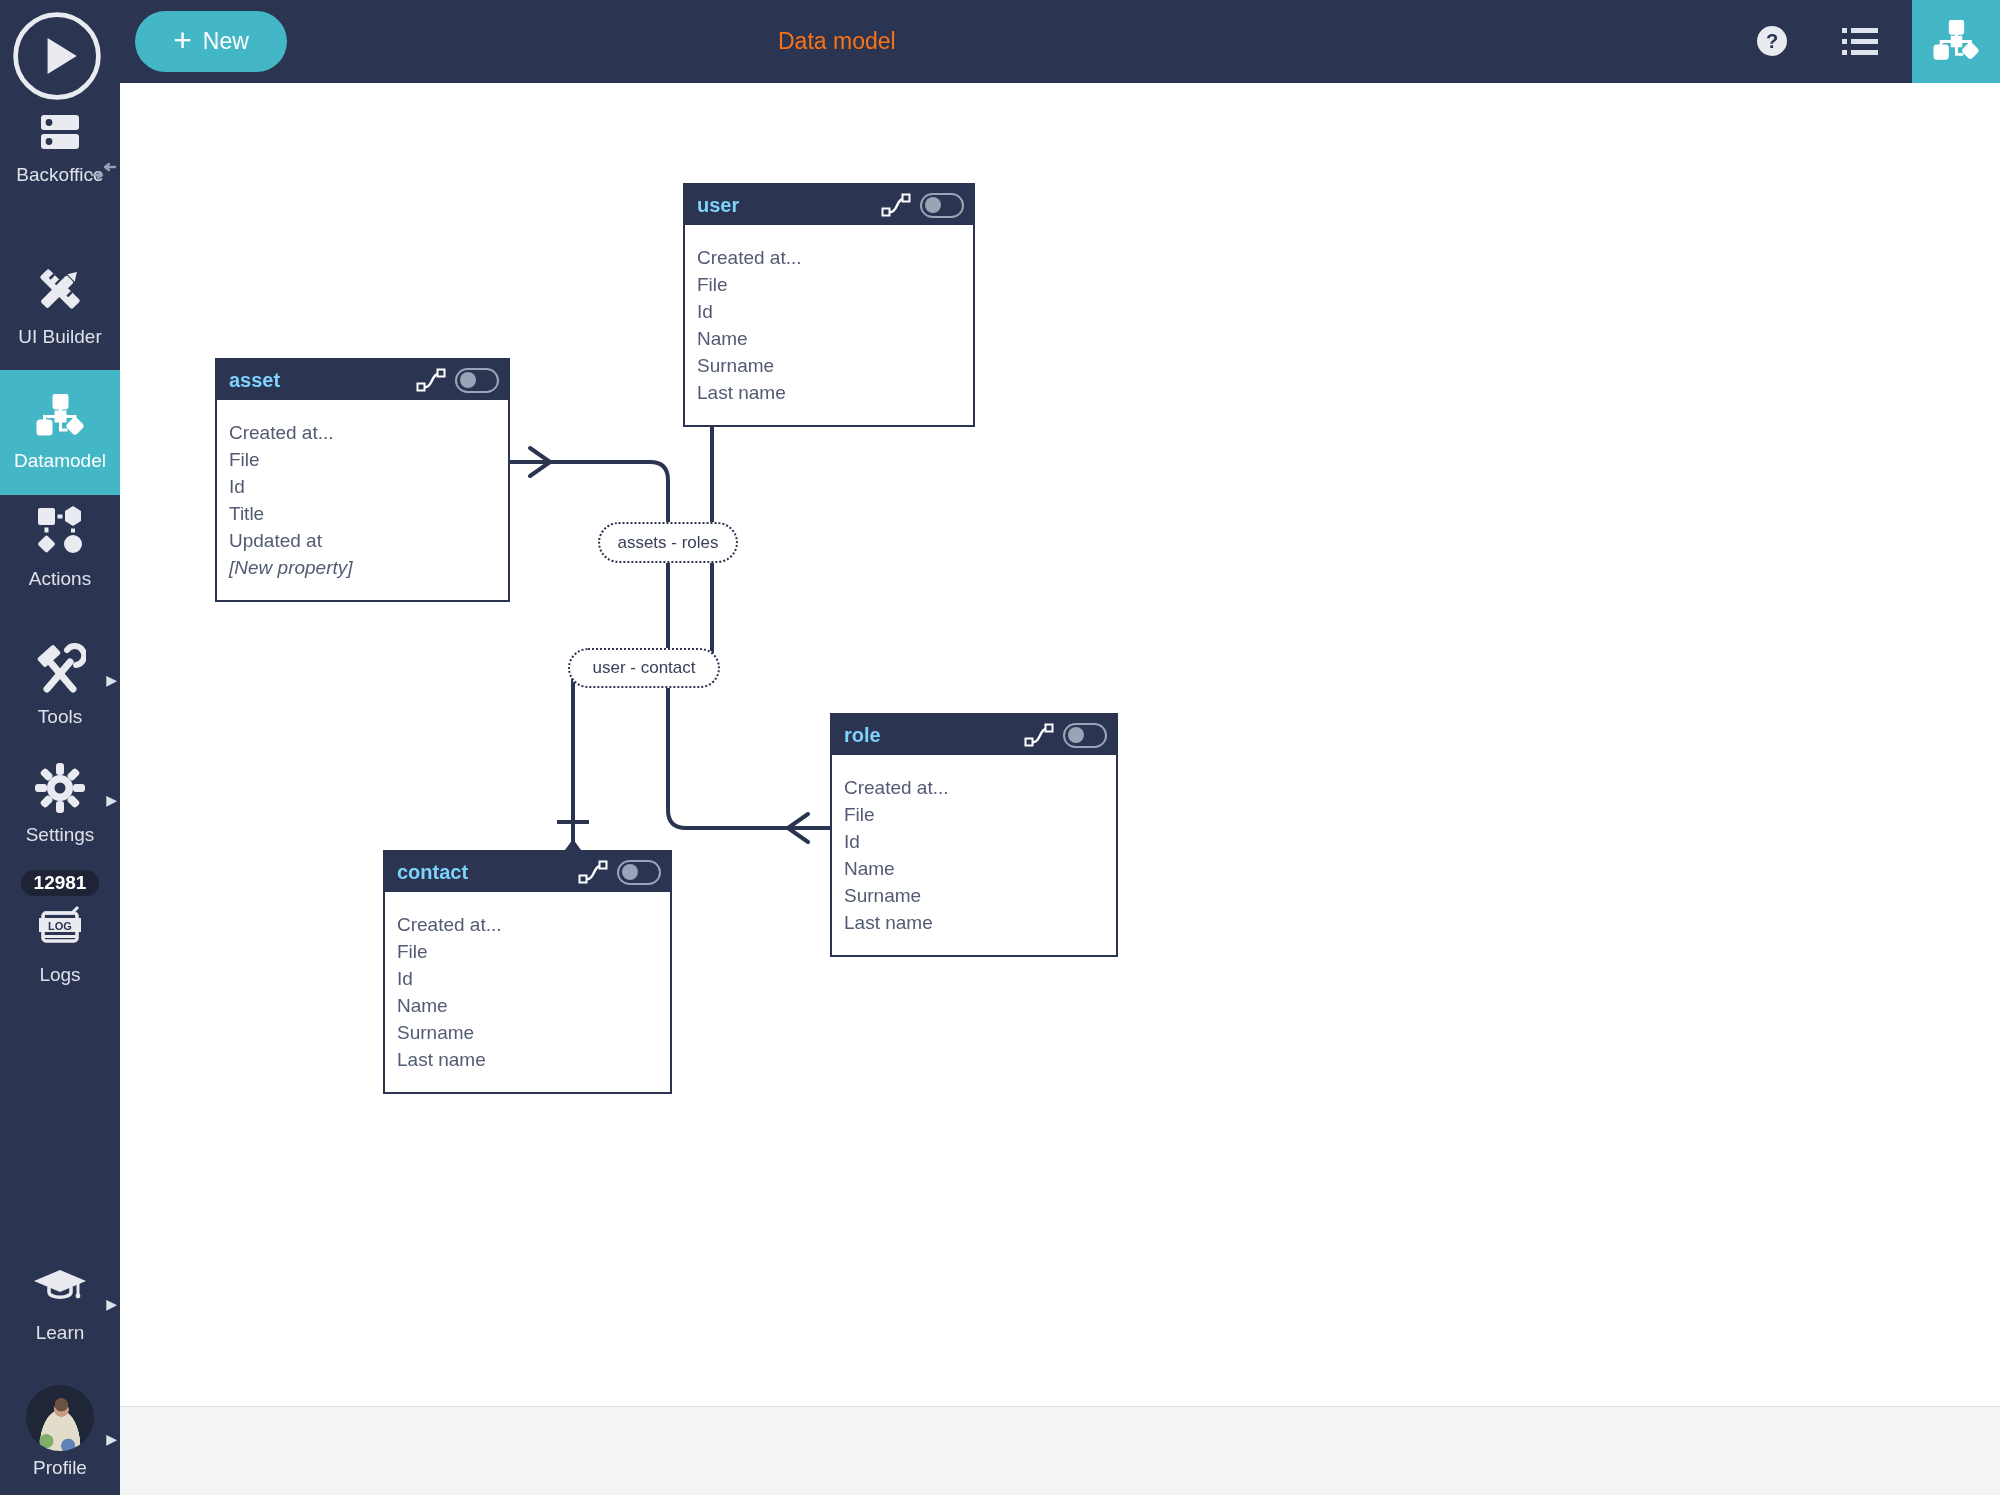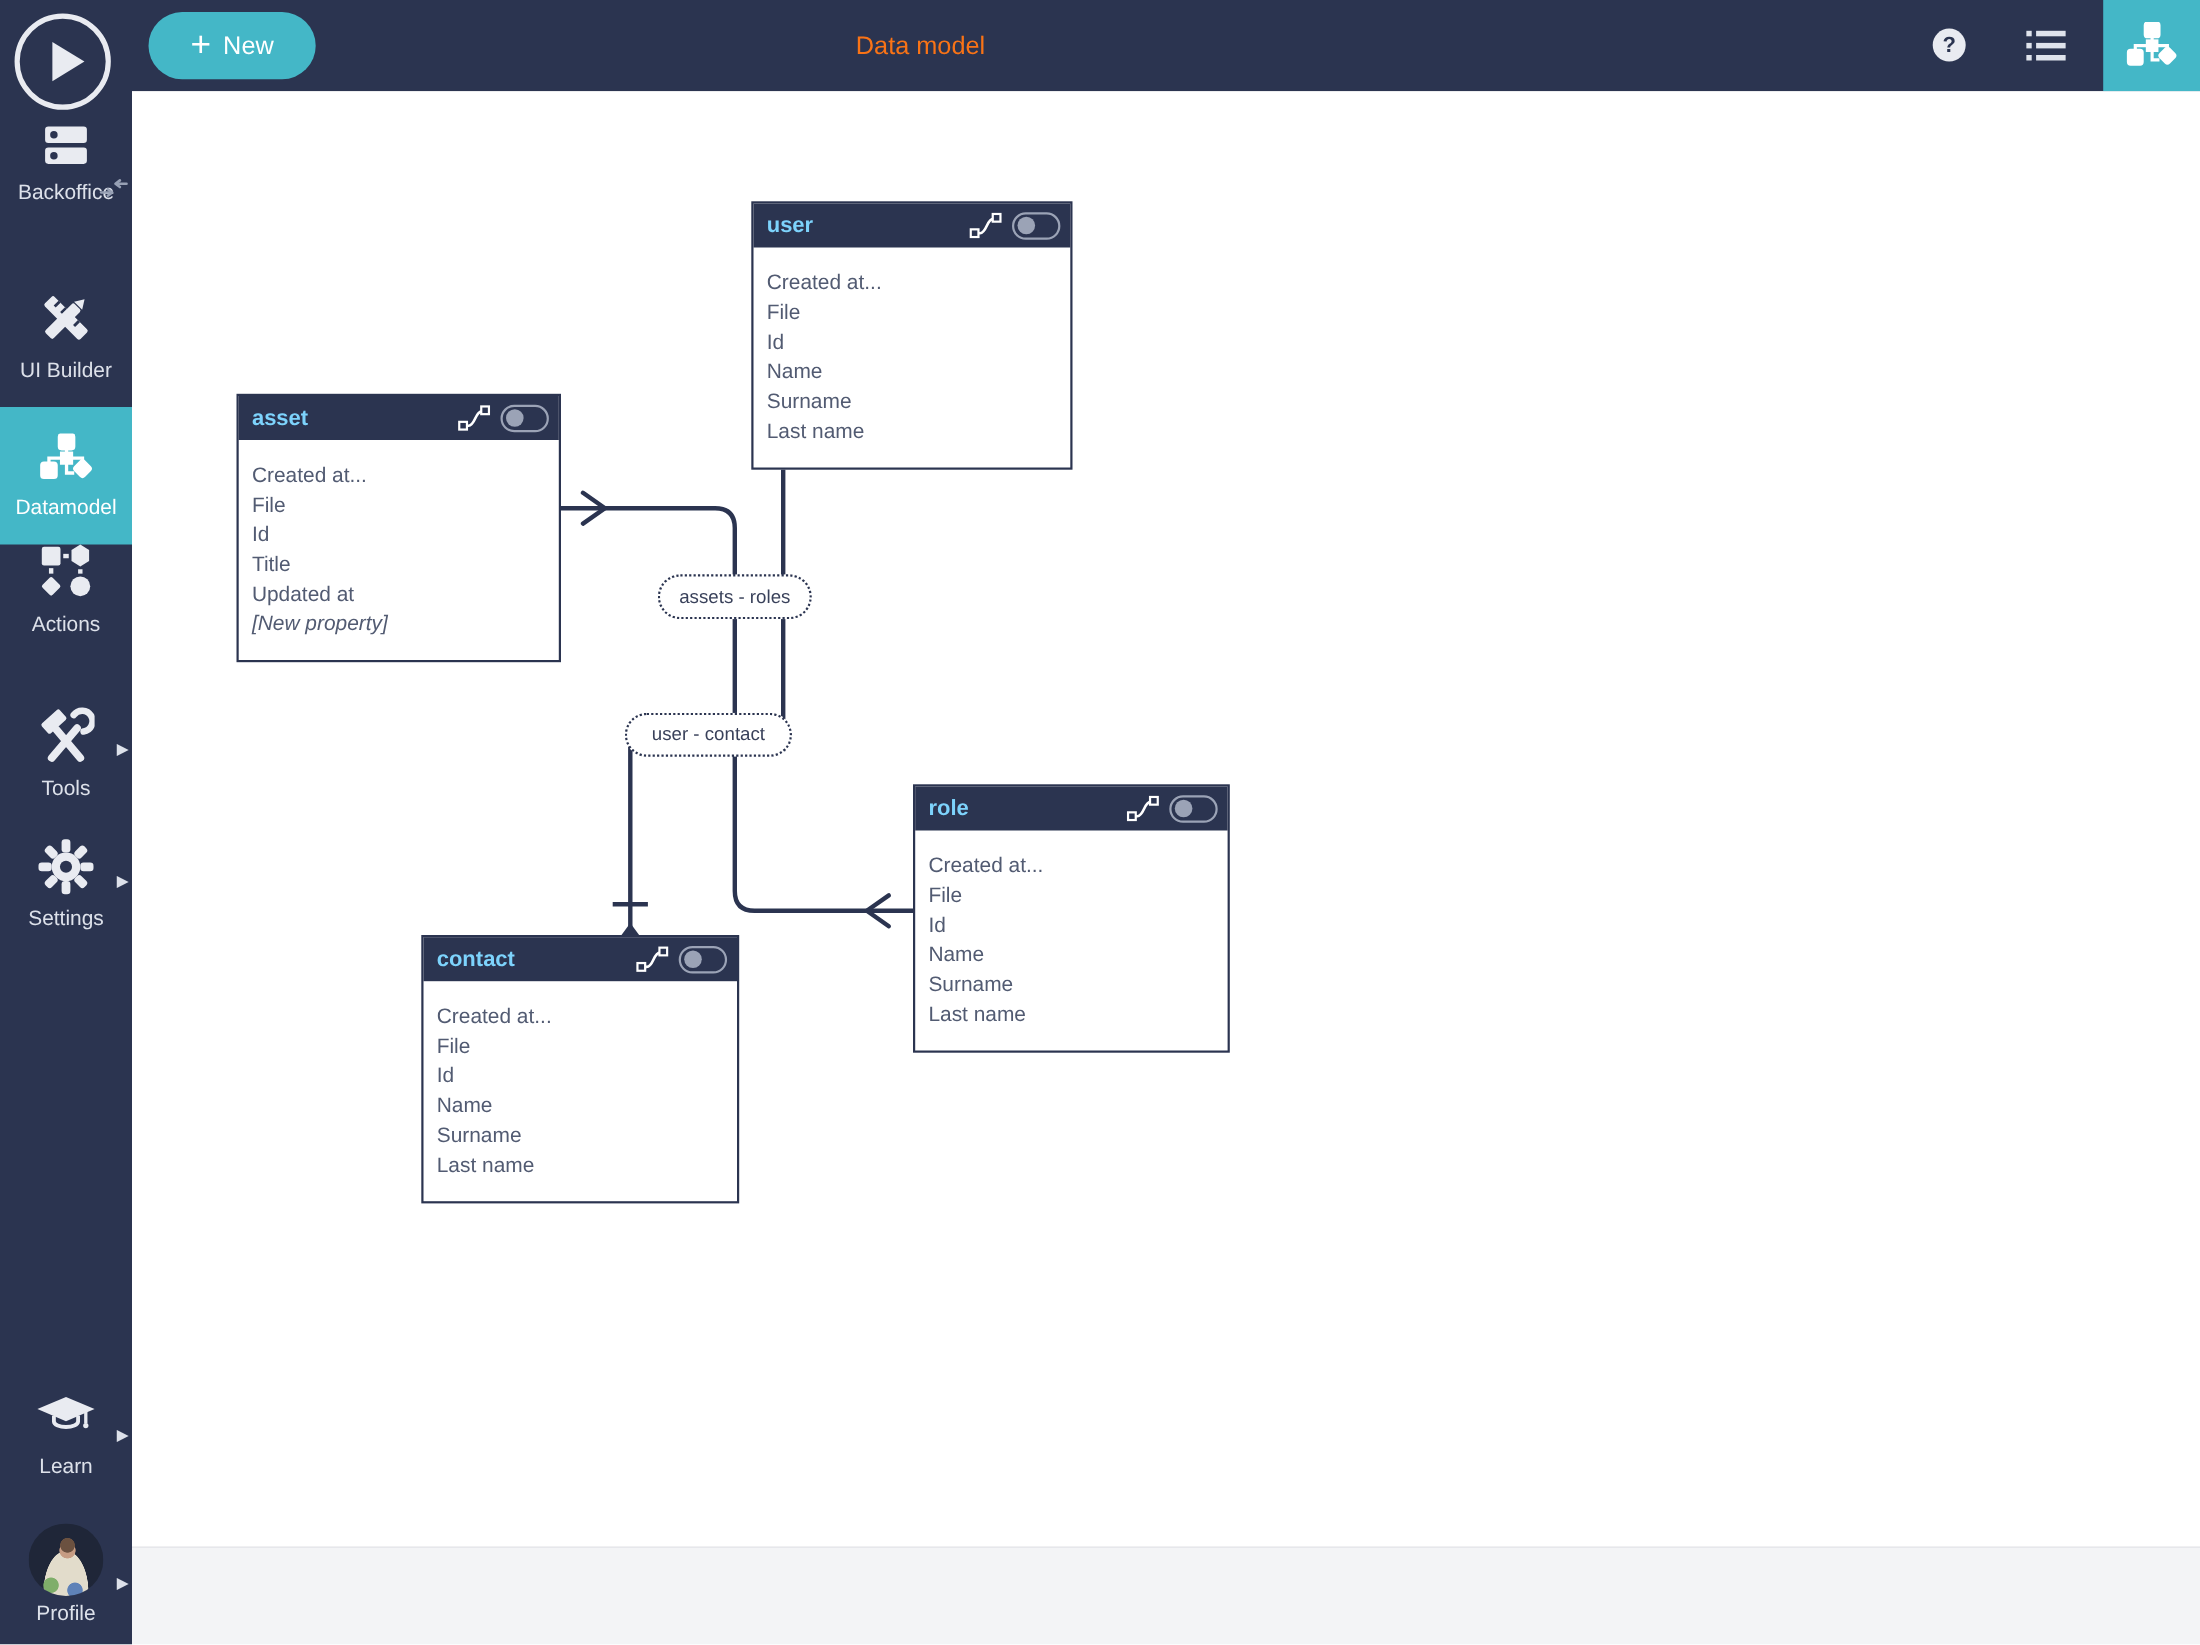--- a/index.html
+++ b/index.html
@@ -109,21 +109,21 @@
             </g>
           <path d="M25.5,14 V18"></path>
           <path d="M21,22.5 H9.5 V27"></path>
           <path d="M30,22.5 H40 V25"></path>
           <path d="M25.5,27 V36 H32.5"></path>
         </svg>
       </span>
       <span class="nav-label">Datamodel</span>
     </div>
 
-    <div class="nav-item" style="top:493px">
+    <div class="nav-item" style="top:504px">
       <span>
         <svg width="52" height="54" viewBox="0 0 52 54">
           <rect x="4" y="4" width="17" height="17" rx="2" fill="#e9ebf1"></rect>
           <polygon points="39,2 47,7 47,17 39,22 31,17 31,7" fill="#e9ebf1"></polygon>
           <g transform="rotate(45 12.5 40)">
               <rect x="6" y="33.5" width="13" height="13" rx="2" fill="#e9ebf1"></rect>
             </g>
           <circle cx="39" cy="40" r="9" fill="#e9ebf1"></circle>
           <rect x="23.5" y="10.5" width="5" height="4" fill="#e9ebf1"></rect>
           <rect x="10.5" y="23.5" width="4" height="5" fill="#e9ebf1"></rect>
@@ -164,20 +164,33 @@
               <rect x="22" y="1" width="8" height="12" rx="3" transform="rotate(315 26 26)"></rect>
             </g>
           </g>
           <circle cx="26" cy="26" r="5.5" fill="#2b3450"></circle>
         </svg>
       </span>
       <span class="nav-label">Settings</span>
       <span class="caret" style="top:30px">▶</span>
     </div>
 
+    <div class="nav-item" style="top:870px">
+      <span class="badge">12981</span>
+      <span>
+        <svg width="52" height="50" viewBox="0 0 52 50">
+          <path d="M10,9 H38 L44,3" fill="none" stroke="#e9ebf1" stroke-width="3"></path>
+          <rect x="9" y="9" width="34" height="28" rx="3" fill="none" stroke="#e9ebf1" stroke-width="3.5"></rect>
+          <rect x="5" y="14" width="42" height="14" fill="#e9ebf1"></rect>
+          <text x="26" y="25.5" text-anchor="middle" font-family="Liberation Sans, sans-serif" font-size="11" font-weight="bold" fill="#2b3450">LOG</text>
+          <line x1="9" y1="32.5" x2="43" y2="32.5" stroke="#e9ebf1" stroke-width="3"></line>
+        </svg>
+      </span>
+      <span class="nav-label">Logs</span>
+    </div>
 
     <div class="nav-item" style="top:1268px">
       <span>
         <svg width="56" height="44" viewBox="0 0 56 44">
           <polygon points="28,2 54,13 28,24 2,13" fill="#e9ebf1"></polygon>
           <path d="M17,19 v5 c0,7 22,7 22,0 v-5" fill="none" stroke="#e9ebf1" stroke-width="3.5"></path>
           <line x1="46" y1="14" x2="46" y2="26" stroke="#e9ebf1" stroke-width="3"></line>
           <circle cx="46" cy="28" r="2.4" fill="#e9ebf1"></circle>
         </svg>
       </span>

